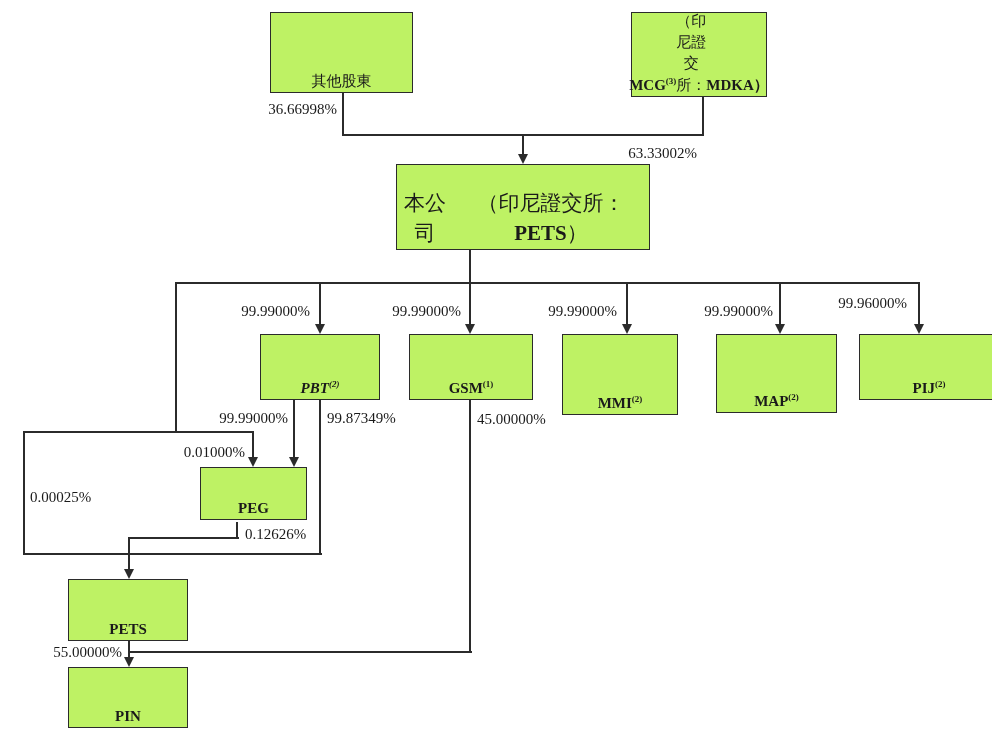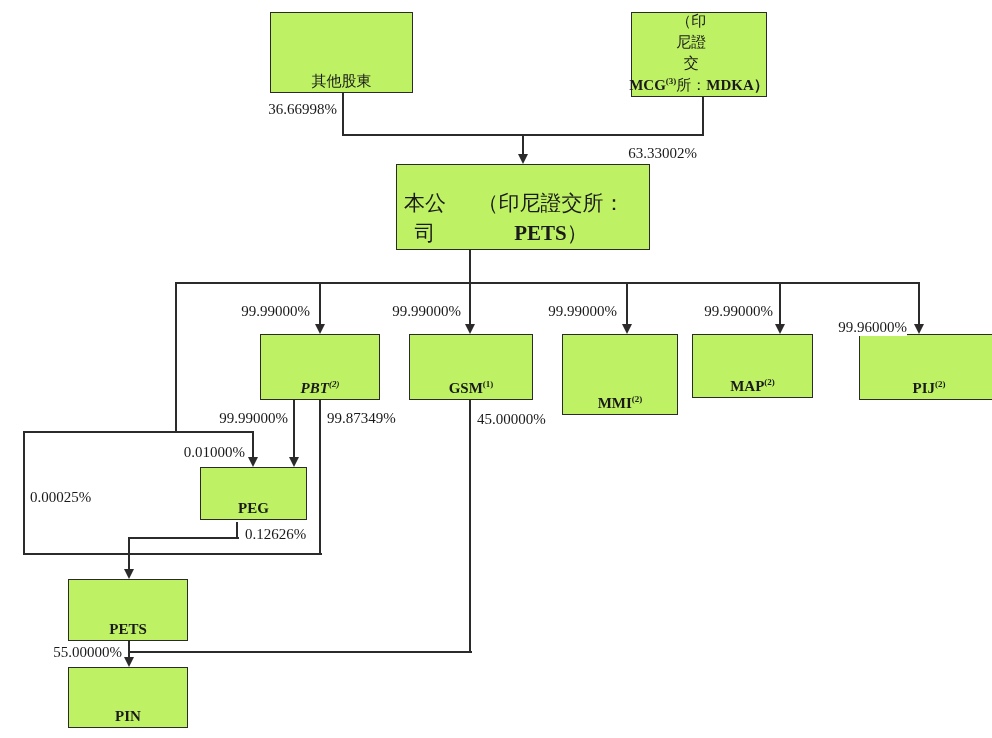--- a/index.html
+++ b/index.html
@@ -113,42 +113,42 @@
     </div>
     <div class="node" style="left: 260px; top: 334px; width: 120px; height: 66px; font-style: italic;">
       <div><span class="b">PBT</span><sup>(2)</sup></div>
     </div>
     <div class="node" style="left: 409px; top: 334px; width: 124px; height: 66px;">
       <div><span class="b">GSM</span><sup>(1)</sup></div>
     </div>
     <div class="node" style="left: 562px; top: 334px; width: 116px; height: 81px;">
       <div><span class="b">MMI</span><sup>(2)</sup></div>
     </div>
-    <div class="node" style="left: 692px; top: 334px; width: 121px; height: 64px;">
+    <div class="node" style="left: 716px; top: 334px; width: 121px; height: 79px;">
       <div><span class="b">MAP</span><sup>(2)</sup></div>
     </div>
     <div class="node" style="left: 859px; top: 334px; width: 140px; height: 66px;">
       <div><span class="b">PIJ</span><sup>(2)</sup></div>
     </div>
     <div class="node" style="left: 200px; top: 467px; width: 107px; height: 53px;">
       <div><span class="b">PEG</span></div>
     </div>
     <div class="node" style="left: 68px; top: 579px; width: 120px; height: 62px;">
       <div><span class="b">PETS</span></div>
     </div>
     <div class="node" style="left: 68px; top: 667px; width: 120px; height: 61px;">
       <div><span class="b">PIN</span></div>
     </div>
     <div class="pct" style="top: 100px; right: 655px;">36.66998%</div>
     <div class="pct" style="top: 100px; right: 295px; margin-top: 44px;">63.33002%</div>
     <div class="pct" style="top: 302px; right: 682px;">99.99000%</div>
     <div class="pct" style="top: 302px; right: 531px;">99.99000%</div>
     <div class="pct" style="top: 302px; right: 375px;">99.99000%</div>
     <div class="pct" style="top: 302px; right: 219px;">99.99000%</div>
-    <div class="pct" style="top: 318px; right: 85px; margin-left: 12px;">99.96000%</div>
+    <div class="pct" style="top: 294px; right: 85px; margin-left: 12px;">99.96000%</div>
     <div class="pct" style="top: 409px; right: 704px;">99.99000%</div>
     <div class="pct" style="top: 409px; left: 327px;">99.87349%</div>
     <div class="pct" style="top: 410px; left: 477px;">45.00000%</div>
     <div class="pct" style="top: 443px; right: 747px;">0.01000%</div>
     <div class="pct" style="top: 488px; left: 30px;">0.00025%</div>
     <div class="pct" style="top: 525px; left: 245px;">0.12626%</div>
     <div class="pct" style="top: 643px; right: 870px;">55.00000%</div>
   </div>
 
 </body></html>

